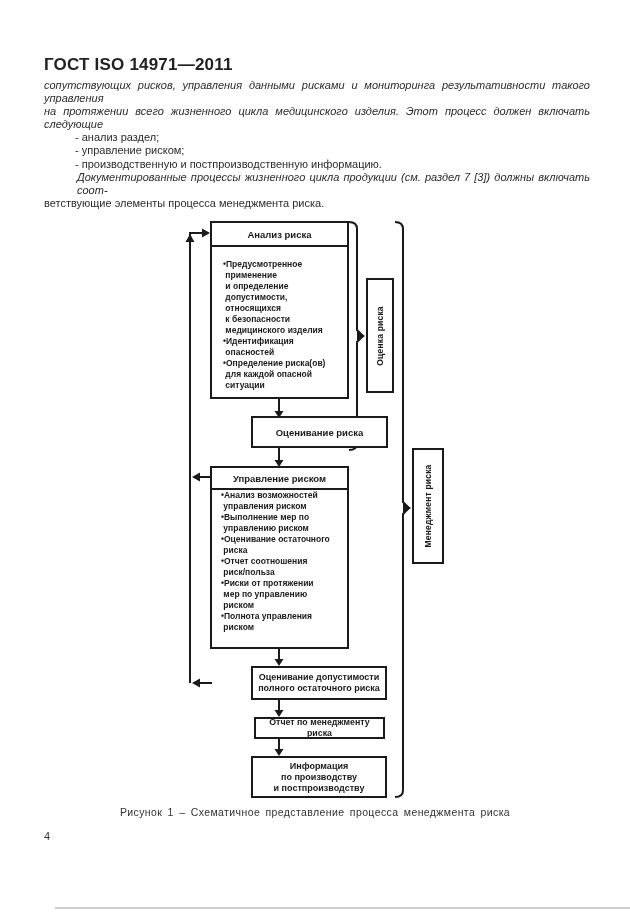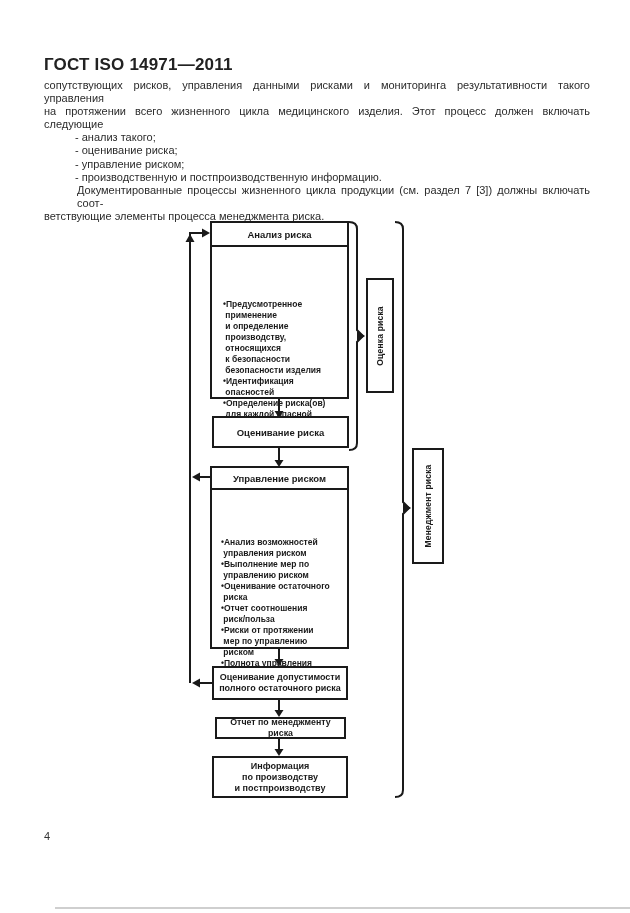--- a/index.html
+++ b/index.html
@@ -19,46 +19,46 @@
   }
   .doc-header{
     position:absolute;left:44px;top:55px;
     font-size:17px;font-weight:700;color:#222;
     letter-spacing:0.2px;
   }
   .textblock{
     position:absolute;left:44px;top:79px;width:546px;
     font-size:11px;line-height:13.1px;color:var(--body-ink);
   }
-  .textblock div.just{text-align:justify;text-align-last:justify;}
+  .textblock div.just{text-align:justify;text-align-last:justify;font-style:italic;}
   .textblock div.ind{padding-left:31px;}
   .textblock div.indfirst{padding-left:33px;}
   .diagram{position:absolute;left:0;top:11px;width:630px;height:913px;border-radius:15px;}
   .diagram svg{position:absolute;left:0;top:0;pointer-events:none;}
   .node{
     position:absolute;border:2px solid var(--ink);background:#fff;
     box-sizing:border-box;color:var(--ink);
   }
   .node-title{
     border-bottom:2px solid var(--ink);
     display:flex;align-items:center;justify-content:center;
     font-size:9.5px;font-weight:700;
   }
   #analysis .node-title{height:22px;}
   #control .node-title{height:20px;}
   .bullets{
-    font-size:8.5px;font-weight:700;line-height:11px;white-space:pre;margin-top:40px;
+    font-size:8.5px;font-weight:700;line-height:11px;white-space:pre;
   }
   #analysis{left:210px;top:210px;width:139px;height:178px;}
   #analysis .bullets{padding:12px 3px 0 11px;}
   #control{left:210px;top:455px;width:139px;height:183px;}
-  #control .bullets{padding:7px 3px 0 9px;}
+  #control .bullets{padding:0 3px 0 9px;}
   .node.center{
     display:flex;flex-direction:column;align-items:center;justify-content:center;
-    font-size:9px;font-weight:700;line-height:11px;text-align:center;
+    font-size:9px;font-weight:700;line-height:11px;text-align:center;margin-left:39px;
   }
   #evaluation{left:212px;top:405px;width:137px;height:32px;font-size:9.5px;}
   #accept{left:212px;top:655px;width:136px;height:34px;}
   #report{left:215px;top:706px;width:131px;height:22px;font-size:8.8px;}
   #production{left:212px;top:745px;width:136px;height:42px;}
   .vlabel{
     position:absolute;border:2px solid var(--ink);background:#fff;box-sizing:border-box;
     display:flex;align-items:center;justify-content:center;color:var(--ink);
   }
   .vlabel span{
@@ -81,22 +81,21 @@
 </head>
 <body>
 
 <div class="page">
 
   <div class="doc-header">ГОСТ ISO 14971—2011</div>
 
   <div class="textblock">
       <div class="just">сопутствующих рисков, управления данными рисками и мониторинга результативности такого управления</div>
       <div class="just">на протяжении всего жизненного цикла медицинского изделия. Этот процесс должен включать следующие</div>
-      <div class="ind">- анализ такого;</div>
-      <div class="ind">- оценивание риска;</div>
+      <div class="ind">- анализ раздел;</div>
       <div class="ind">- управление риском;</div>
       <div class="ind">- производственную и постпроизводственную информацию.</div>
       <div class="just indfirst">Документированные процессы жизненного цикла продукции (см. раздел 7 [3]) должны включать соот-</div>
       <div>ветствующие элементы процесса менеджмента риска.</div>
     </div>
 
   <div class="diagram">
 
     <svg width="630" height="913" viewBox="0 0 630 913">
       <g stroke="#1a1a1a" stroke-width="2" fill="none">
@@ -127,21 +126,21 @@
         <polygon points="200,461.5 200,470.5 192,466"></polygon>
         <polygon points="200,667.5 200,676.5 192,672"></polygon>
 
         <polygon points="357,320 365,325 357,330"></polygon>
         <polygon points="403,492 411,497 403,502"></polygon>
       </g>
     </svg>
 
     <div class="node" id="analysis">
       <div class="node-title">Анализ риска</div>
-      <div class="bullets"><div>•Предусмотренное</div><div> применение</div><div> и определение</div><div> производству,</div><div> относящихся</div><div> к безопасности</div><div> безопасности изделия</div><div>•Идентификация</div><div> опасностей</div><div>•Определение риска(ов)</div><div> для каждой опасной</div><div> ситуации</div></div>
+      <div class="bullets"><div>•Предусмотренное</div><div> применение</div><div> и определение</div><div> допустимости,</div><div> относящихся</div><div> к безопасности</div><div> медицинского изделия</div><div>•Идентификация</div><div> опасностей</div><div>•Определение риска(ов)</div><div> для каждой опасной</div><div> ситуации</div></div>
     </div>
 
     <div class="node center" id="evaluation">Оценивание риска</div>
 
     <div class="node" id="control">
       <div class="node-title">Управление риском</div>
       <div class="bullets"><div>•Анализ возможностей</div><div> управления риском</div><div>•Выполнение мер по</div><div> управлению риском</div><div>•Оценивание остаточного</div><div> риска</div><div>•Отчет соотношения</div><div> риск/польза</div><div>•Риски от протяжении</div><div> мер по управлению</div><div> риском</div><div>•Полнота управления</div><div> риском</div></div>
     </div>
 
     <div class="node center" id="accept">
@@ -160,18 +159,19 @@
     <div class="vlabel" id="assessment-label">
       <span>Оценка риска</span>
     </div>
 
     <div class="vlabel" id="management-label">
       <span>Менеджмент риска</span>
     </div>
 
   </div>
 
+  <div class="caption">Рисунок 1 – Схематичное представление процесса менеджмента риска</div>
 
   <div class="page-number">4</div>
 
   <div class="scan-edge"></div>
 
 </div>
 
 </body></html>

